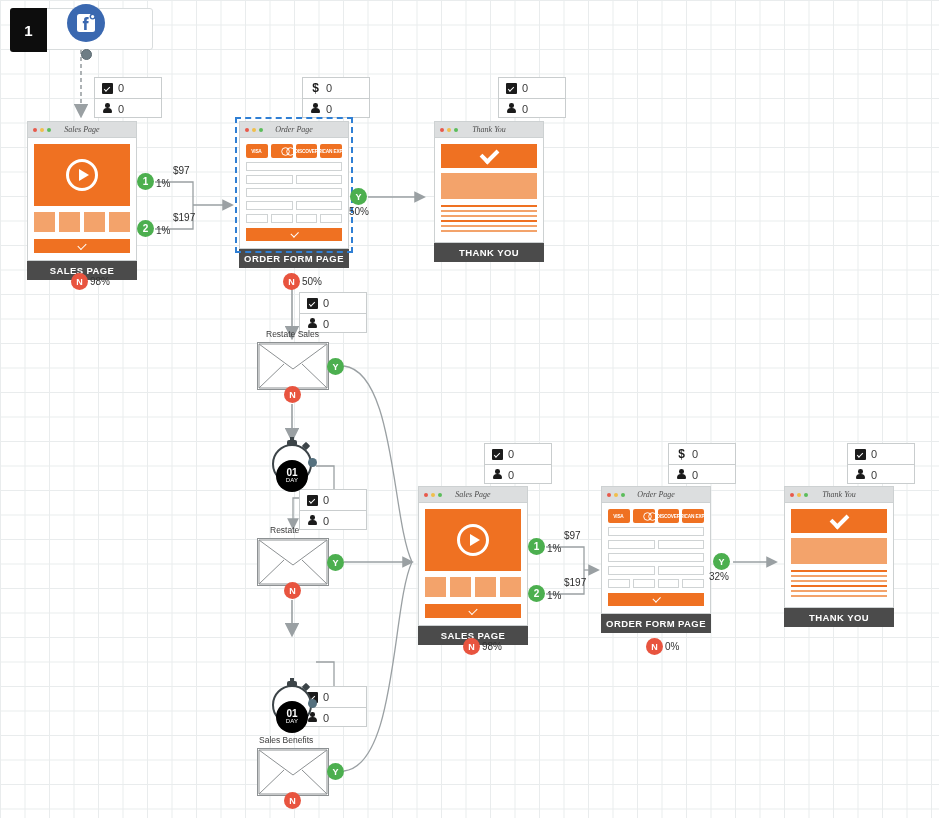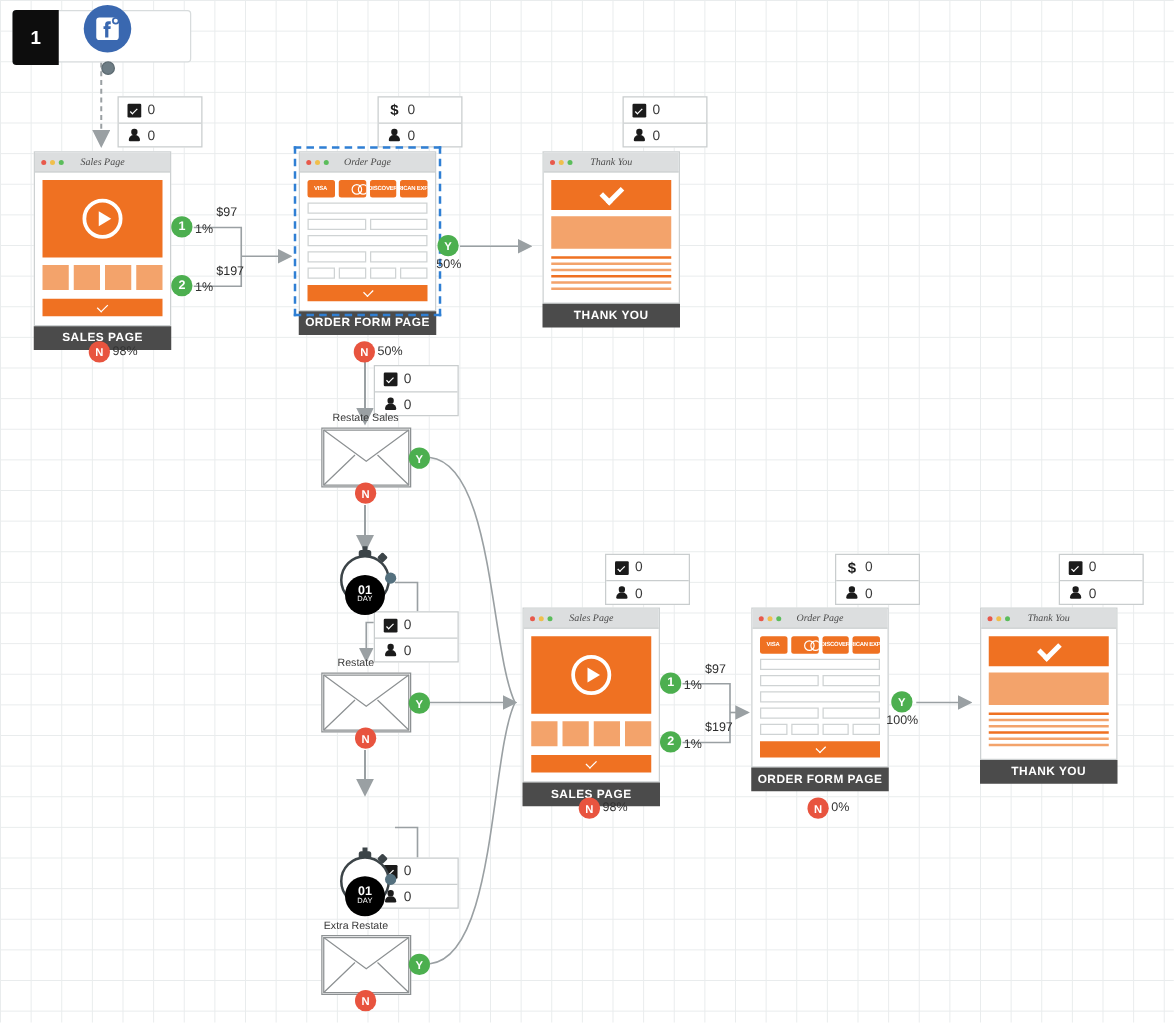--- a/index.html
+++ b/index.html
@@ -526,21 +526,21 @@
 
   <div class="abs email" style="left:257px;top:748px;">
     <svg width="70" height="46" viewBox="0 0 70 46">
       <path d="M1,1 L69,1 L69,45 L1,45 Z" fill="#ffffff" stroke="#8d9193" stroke-width="1"></path>
       <path d="M1,1 L35,26 L69,1" fill="none" stroke="#8d9193" stroke-width="1"></path>
       <path d="M1,45 L26,21 M69,45 L44,21" fill="none" stroke="#8d9193" stroke-width="1"></path>
     </svg>
   </div>
   <div class="abs badge y" style="left:327px;top:763px;">Y</div>
   <div class="abs badge n" style="left:284px;top:792px;">N</div>
-  <div class="abs nodelabel" style="left:259px;top:735px;">Extra Restate</div>
+  <div class="abs nodelabel" style="left:259px;top:735px;">Sales Benefits</div>
 
   <div class="abs pagenode" style="left:418px;top:486px;">
     <div class="win">
       <div class="winbar">
         <div class="dots">
           <span class="dot d-r"></span>
           <span class="dot d-y"></span>
           <span class="dot d-g"></span>
         </div>
         <div class="wintitle">Sales Page</div>
@@ -621,21 +621,21 @@
           <div class="fld"></div>
         </div>
         <div class="orderbtn">
             <span class="tick"></span>
           </div>
       </div>
     </div>
     <div class="footerlabel">ORDER FORM PAGE</div>
   </div>
   <div class="abs badge y" style="left:713px;top:553px;">Y</div>
-  <div class="abs pct" style="left:709px;top:571px;">100%</div>
+  <div class="abs pct" style="left:709px;top:571px;">32%</div>
   <div class="abs badge n" style="left:646px;top:638px;">N</div>
   <div class="abs pct" style="left:665px;top:641px;">0%</div>
 
   <div class="abs pagenode" style="left:784px;top:486px;">
     <div class="win">
       <div class="winbar">
         <div class="dots">
           <span class="dot d-r"></span>
           <span class="dot d-y"></span>
           <span class="dot d-g"></span>

